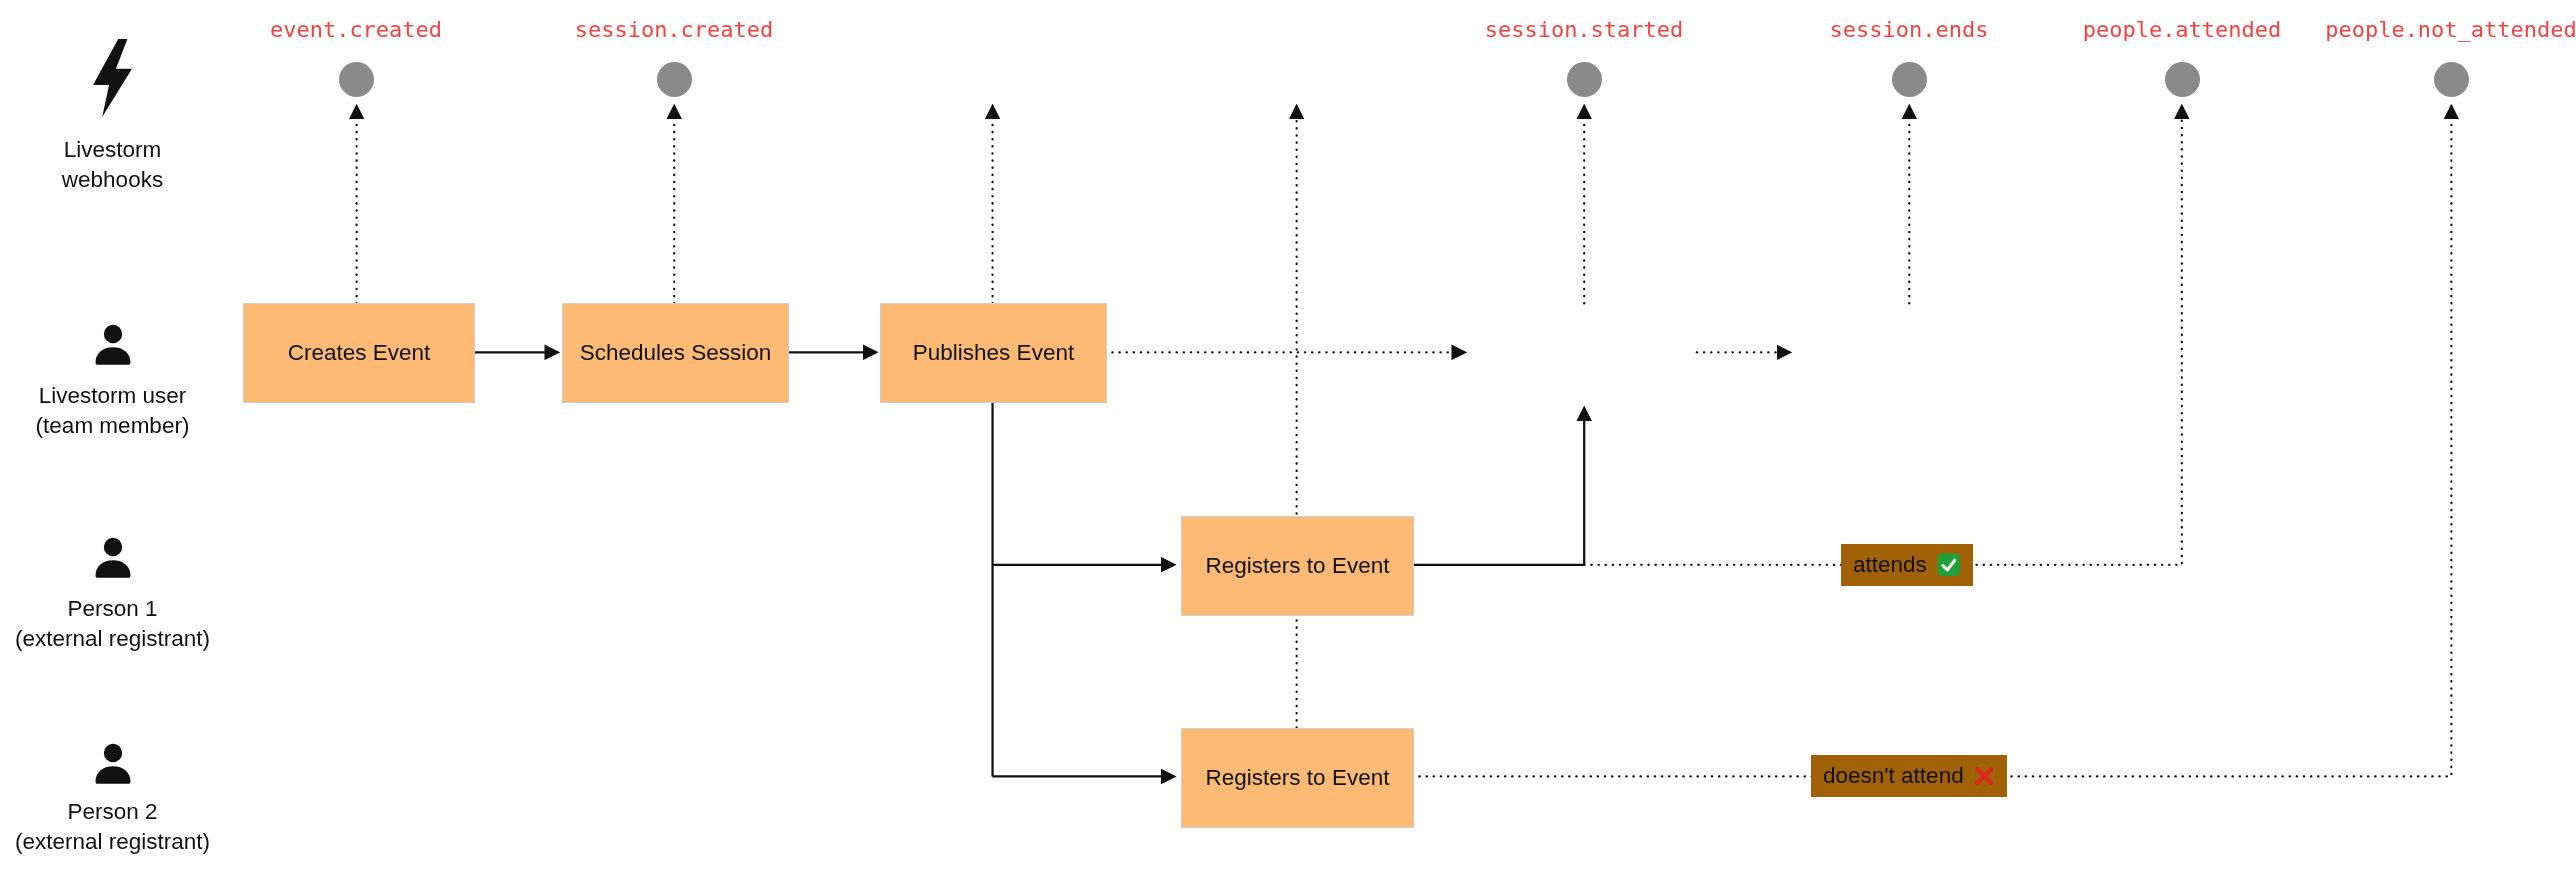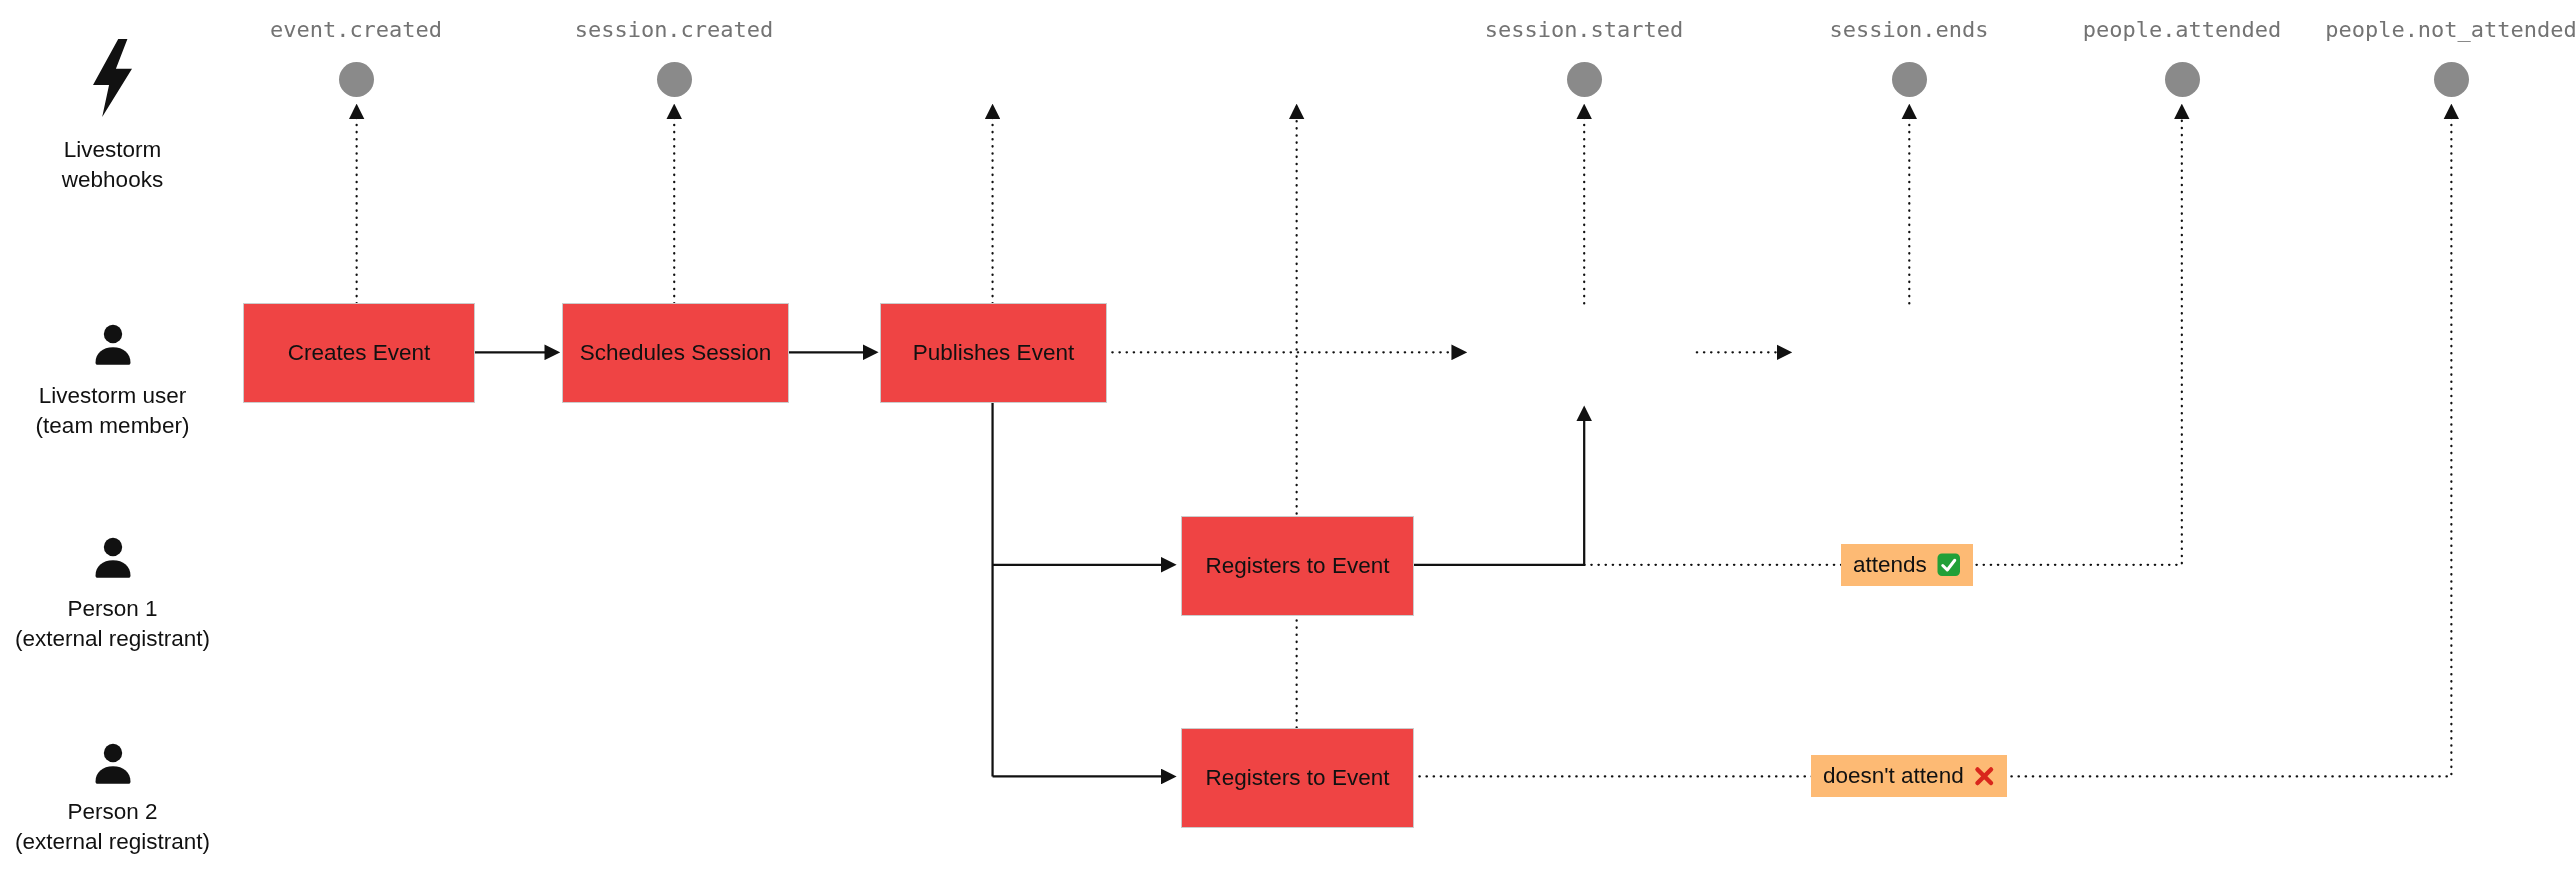--- a/index.html
+++ b/index.html
@@ -9,45 +9,45 @@
     height: 875px;
     background: #ffffff;
     font-family: "Liberation Sans", "DejaVu Sans", sans-serif;
     color: #111111;
     overflow: hidden;
   }
   svg.wires { position: absolute; left: 0; top: 0; z-index: 1; }
   .wh-col { position: absolute; top: 16.5px; width: 300px; text-align: center; z-index: 2; }
   .wh-label {
     font-family: "DejaVu Sans Mono", monospace;
-    font-size: 22px; line-height: 25.5px; color: #737373;
+    font-size: 22px; line-height: 25.5px; color: #ef4444;
     white-space: nowrap;
   }
   .wh-dot {
     width: 35px; height: 35px; border-radius: 50%;
     background: var(--dot, #8a8a8a);
     margin: 19.5px auto 0;
   }
   .box {
     position: absolute; z-index: 2;
-    background: #ef4444;
+    background: #fdba74;
     border: 1.5px solid var(--box_border, #cccccc);
     display: flex; align-items: center; justify-content: center;
     font-size: 22.5px; white-space: nowrap;
   }
   .lane-icon { position: absolute; z-index: 2; }
   .lane-text {
     position: absolute; z-index: 2;
     width: 240px; text-align: center;
     font-size: 22.5px; line-height: 30px;
   }
   .lane-text span { display: block; }
   .annot {
     position: absolute; z-index: 3;
-    height: 42px; background: #fdba74;
+    height: 42px; background: #a16207;
     display: flex; align-items: center; gap: 9px;
     padding: 0 12px; font-size: 22.5px; white-space: nowrap;
   }
   .mini-icon { display: inline-flex; align-items: center; }
 </style>
 </head>
 <body>
 
 <div class="canvas">
 

